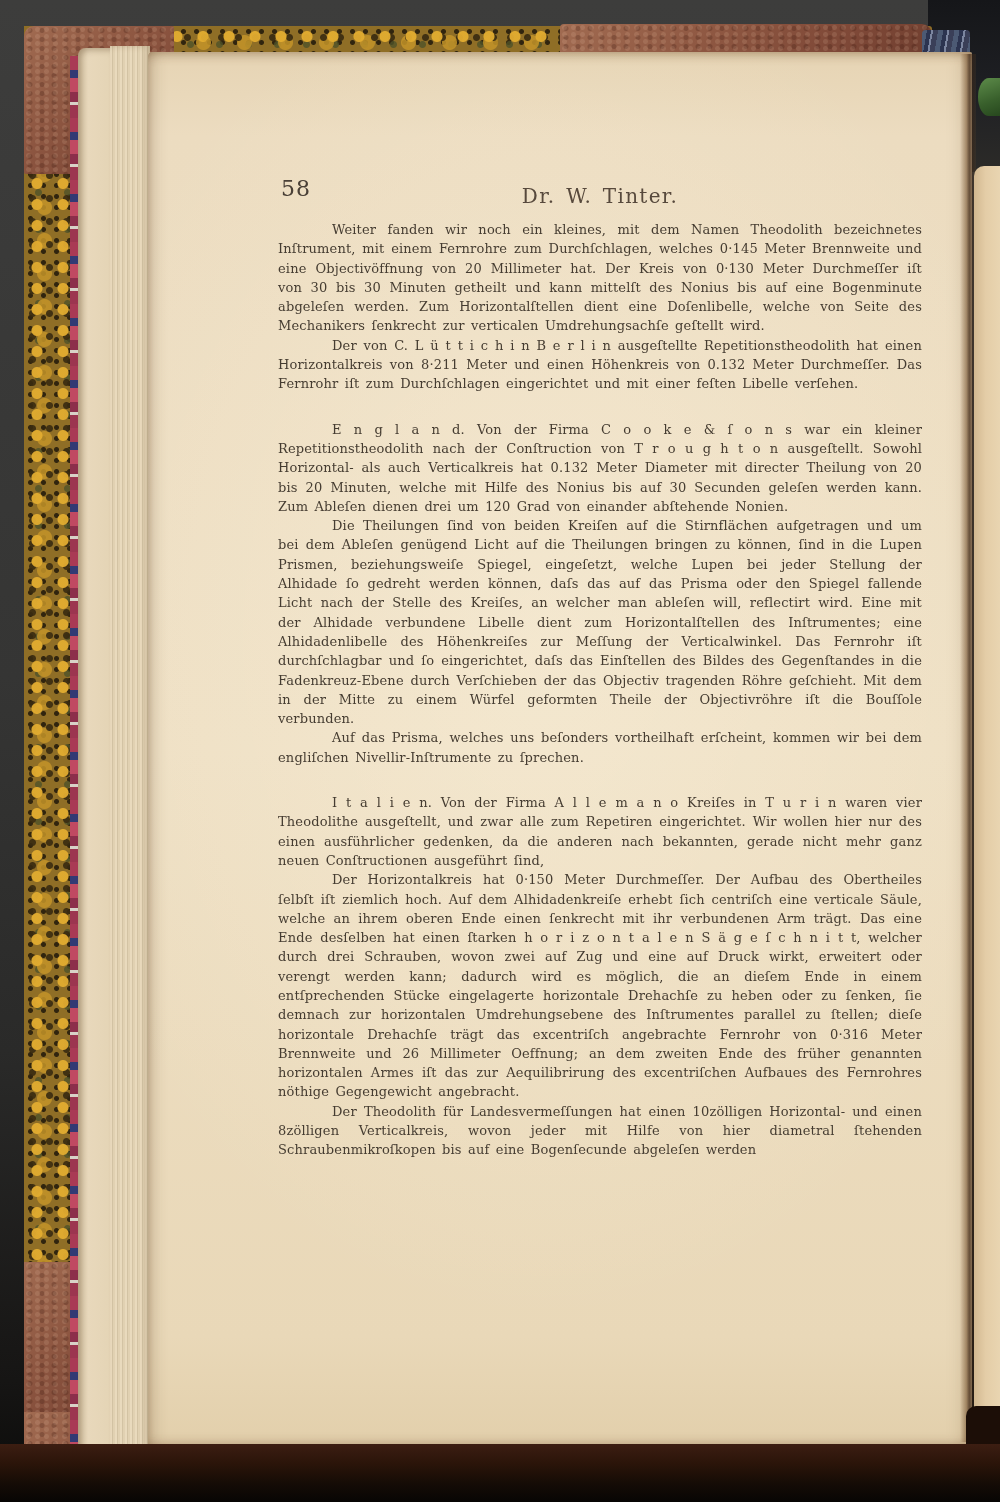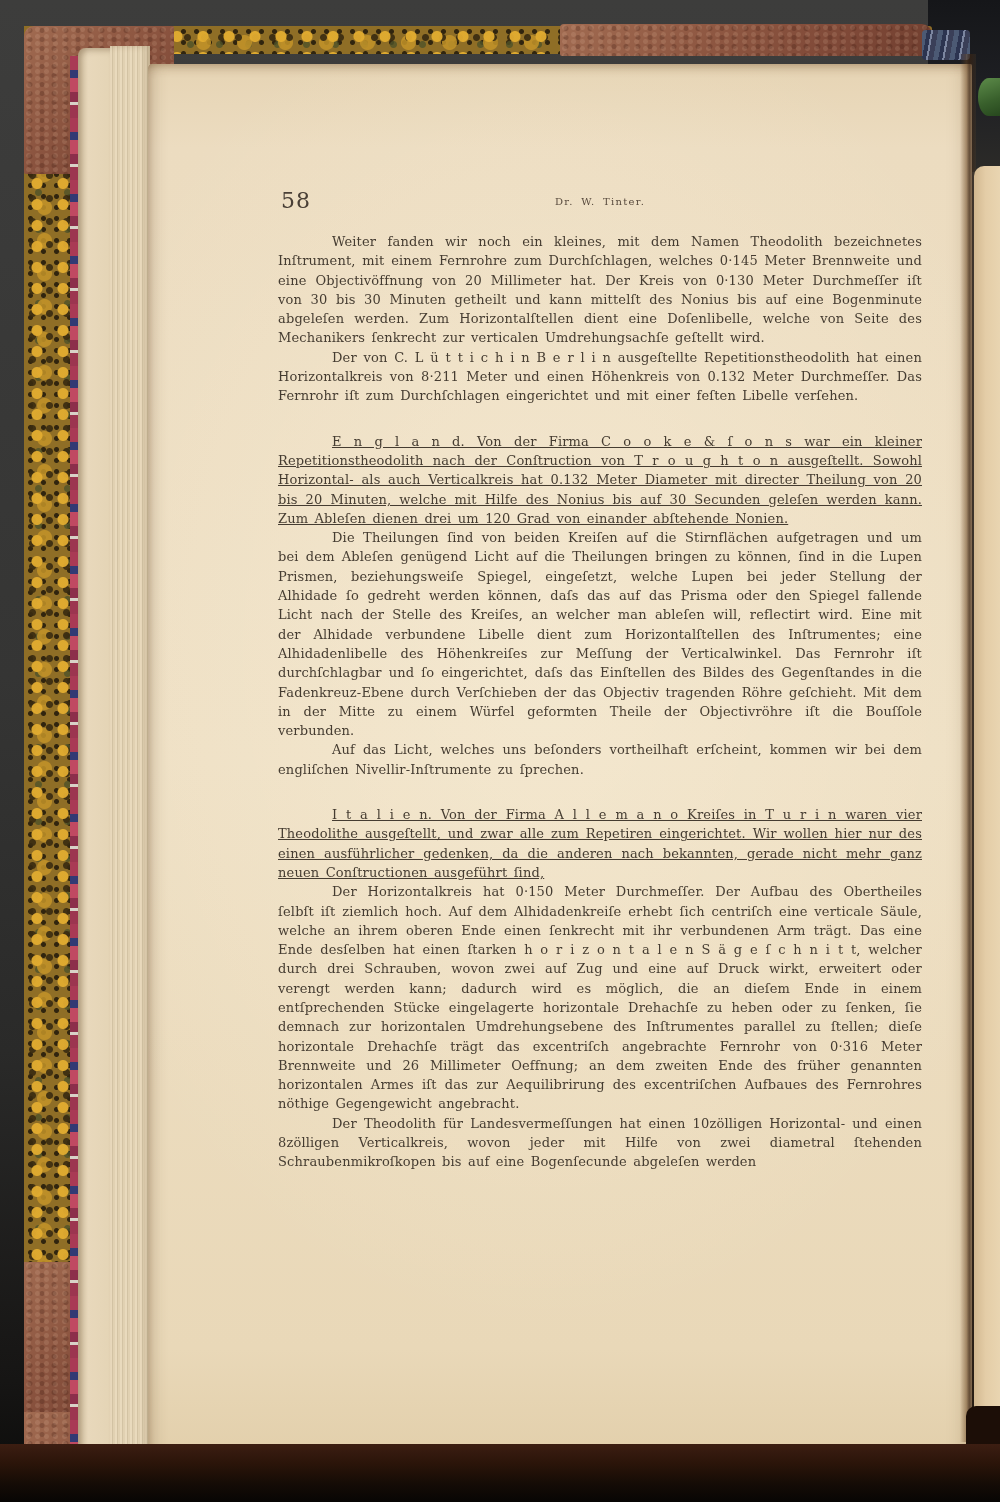--- a/index.html
+++ b/index.html
@@ -84,21 +84,20 @@
     top: 52px; left: 148px; width: 824px; height: 1396px;
     background:
       radial-gradient(ellipse 90% 70% at 48% 42%, rgba(255,248,230,.35) 0%, rgba(255,248,230,0) 70%),
       linear-gradient(180deg, #e6d4b4 0%, #ecdcc0 6%, #eedfc3 50%, #e9d8b8 92%, #e2cfab 100%);
     box-shadow:
       inset 10px 0 18px -10px rgba(90,60,30,.45),
       inset -12px 0 20px -10px rgba(110,70,35,.5),
       inset 0 8px 12px -8px rgba(120,85,45,.45),
       inset 0 -10px 14px -9px rgba(110,75,40,.4);
     border-radius: 4px 2px 0 0;
-    margin-top: 12px;
   }
   .gutter-shadow {
     top: 54px; left: 960px; width: 16px; height: 1388px;
     background: linear-gradient(90deg, rgba(120,85,45,0) 0%, rgba(105,70,35,.45) 40%,
       rgba(58,35,18,.7) 58%, rgba(120,85,45,.15) 100%);
   }
   .facing-page {
     top: 166px; left: 974px; width: 26px; height: 1268px;
     background: linear-gradient(90deg, #d2b890 0%, #e4cda7 45%, #e9d5b1 100%);
     border-radius: 10px 0 0 4px;
@@ -112,30 +111,30 @@
     background: linear-gradient(180deg, #3c1e12 0%, #2a1409 35%, #150c06 68%, #070504 100%);
   }
 
   
   .page-number {
     position: absolute; left: 133px; top: 124px;
     font-size: 22px; color: #4a4037; letter-spacing: 1px;
   }
   .running-header {
     position: absolute; left: 130px; top: 132px; width: 644px;
-    text-align: center; font-size: 10px; color: #57493c;
+    text-align: center; font-size: 20px; color: #57493c;
     letter-spacing: 1.3px; word-spacing: 3px;
   }
   .text-block {
     position: absolute; left: 130px; top: 168px; width: 644px;
     font-size: 13px; line-height: 19.3px; color: #453c31;
     text-align: justify; word-spacing: .16em; letter-spacing: .012em;
   }
   .text-block p { margin: 0; text-indent: 54px; }
-  .text-block p.sect { margin-top: 26px; text-decoration: underline; }
+  .text-block p.sect { margin-top: 26px; }
 </style>
 </head>
 <body>
 
 <div class="scene">
   <div class="abs bg"></div>
   <div class="abs dark-corner-tr"></div>
 
   <div class="abs cover-strip-left marble"></div>
   <div class="abs top-band marble"></div>
@@ -151,24 +150,24 @@
   <div class="abs page-edge-lines"></div>
 
   <div class="abs main-page">
     <div class="page-number">58</div>
     <div class="running-header">Dr. W. Tinter.</div>
     <div class="text-block">
       <p>Weiter fanden wir noch ein kleines, mit dem Namen Theodolith bezeichnetes Inſtrument, mit einem Fernrohre zum Durchſchlagen, welches 0·145 Meter Brennweite und eine Objectivöffnung von 20 Millimeter hat. Der Kreis von 0·130 Meter Durchmeſſer iſt von 30 bis 30 Minuten getheilt und kann mittelſt des Nonius bis auf eine Bogenminute abgeleſen werden. Zum Horizontalſtellen dient eine Doſenlibelle, welche von Seite des Mechanikers ſenkrecht zur verticalen Umdrehungsachſe geſtellt wird.</p>
       <p>Der von C. L ü t t i c h i n B e r l i n ausgeſtellte Repetitionstheodolith hat einen Horizontalkreis von 8·211 Meter und einen Höhenkreis von 0.132 Meter Durchmeſſer. Das Fernrohr iſt zum Durchſchlagen eingerichtet und mit einer feſten Libelle verſehen.</p>
       <p class="sect">E n g l a n d. Von der Firma C o o k e &amp; ſ o n s war ein kleiner Repetitionstheodolith nach der Conſtruction von T r o u g h t o n ausgeſtellt. Sowohl Horizontal- als auch Verticalkreis hat 0.132 Meter Diameter mit directer Theilung von 20 bis 20 Minuten, welche mit Hilfe des Nonius bis auf 30 Secunden geleſen werden kann. Zum Ableſen dienen drei um 120 Grad von einander abſtehende Nonien.</p>
       <p>Die Theilungen ſind von beiden Kreiſen auf die Stirnflächen aufgetragen und um bei dem Ableſen genügend Licht auf die Theilungen bringen zu können, ſind in die Lupen Prismen, beziehungsweiſe Spiegel, eingeſetzt, welche Lupen bei jeder Stellung der Alhidade ſo gedreht werden können, daſs das auf das Prisma oder den Spiegel fallende Licht nach der Stelle des Kreiſes, an welcher man ableſen will, reflectirt wird. Eine mit der Alhidade verbundene Libelle dient zum Horizontalſtellen des Inſtrumentes; eine Alhidadenlibelle des Höhenkreiſes zur Meſſung der Verticalwinkel. Das Fernrohr iſt durchſchlagbar und ſo eingerichtet, daſs das Einſtellen des Bildes des Gegenſtandes in die Fadenkreuz-Ebene durch Verſchieben der das Objectiv tragenden Röhre geſchieht. Mit dem in der Mitte zu einem Würfel geformten Theile der Objectivröhre iſt die Bouſſole verbunden.</p>
-      <p>Auf das Licht, welches uns beſonders vortheilhaft erſcheint, kommen wir bei dem engliſchen Nivellir-Inſtrumente zu ſprechen.</p>
+      <p>Auf das Prisma, welches uns beſonders vortheilhaft erſcheint, kommen wir bei dem engliſchen Nivellir-Inſtrumente zu ſprechen.</p>
       <p class="sect">I t a l i e n. Von der Firma A l l e m a n o Kreiſes in T u r i n waren vier Theodolithe ausgeſtellt, und zwar alle zum Repetiren eingerichtet. Wir wollen hier nur des einen ausführlicher gedenken, da die anderen nach bekannten, gerade nicht mehr ganz neuen Conſtructionen ausgeführt ſind,</p>
       <p>Der Horizontalkreis hat 0·150 Meter Durchmeſſer. Der Aufbau des Obertheiles ſelbſt iſt ziemlich hoch. Auf dem Alhidadenkreiſe erhebt ſich centriſch eine verticale Säule, welche an ihrem oberen Ende einen ſenkrecht mit ihr verbundenen Arm trägt. Das eine Ende desſelben hat einen ſtarken h o r i z o n t a l e n S ä g e ſ c h n i t t, welcher durch drei Schrauben, wovon zwei auf Zug und eine auf Druck wirkt, erweitert oder verengt werden kann; dadurch wird es möglich, die an dieſem Ende in einem entſprechenden Stücke eingelagerte horizontale Drehachſe zu heben oder zu ſenken, ſie demnach zur horizontalen Umdrehungsebene des Inſtrumentes parallel zu ſtellen; dieſe horizontale Drehachſe trägt das excentriſch angebrachte Fernrohr von 0·316 Meter Brennweite und 26 Millimeter Oeffnung; an dem zweiten Ende des früher genannten horizontalen Armes iſt das zur Aequilibrirung des excentriſchen Aufbaues des Fernrohres nöthige Gegengewicht angebracht.</p>
-      <p>Der Theodolith für Landesvermeſſungen hat einen 10zölligen Horizontal- und einen 8zölligen Verticalkreis, wovon jeder mit Hilfe von zwei diametral ſtehenden Schraubenmikroſkopen bis auf eine Bogenſecunde abgeleſen werden</p>
+      <p>Der Theodolith für Landesvermeſſungen hat einen 10zölligen Horizontal- und einen 8zölligen Verticalkreis, wovon jeder mit Hilfe von hier diametral ſtehenden Schraubenmikroſkopen bis auf eine Bogenſecunde abgeleſen werden</p>
     </div>
   </div>
 
   <div class="abs gutter-shadow"></div>
   <div class="abs facing-page"></div>
   <div class="abs corner-br"></div>
   <div class="abs bottom-band"></div>
 </div>
 
 </body></html>

